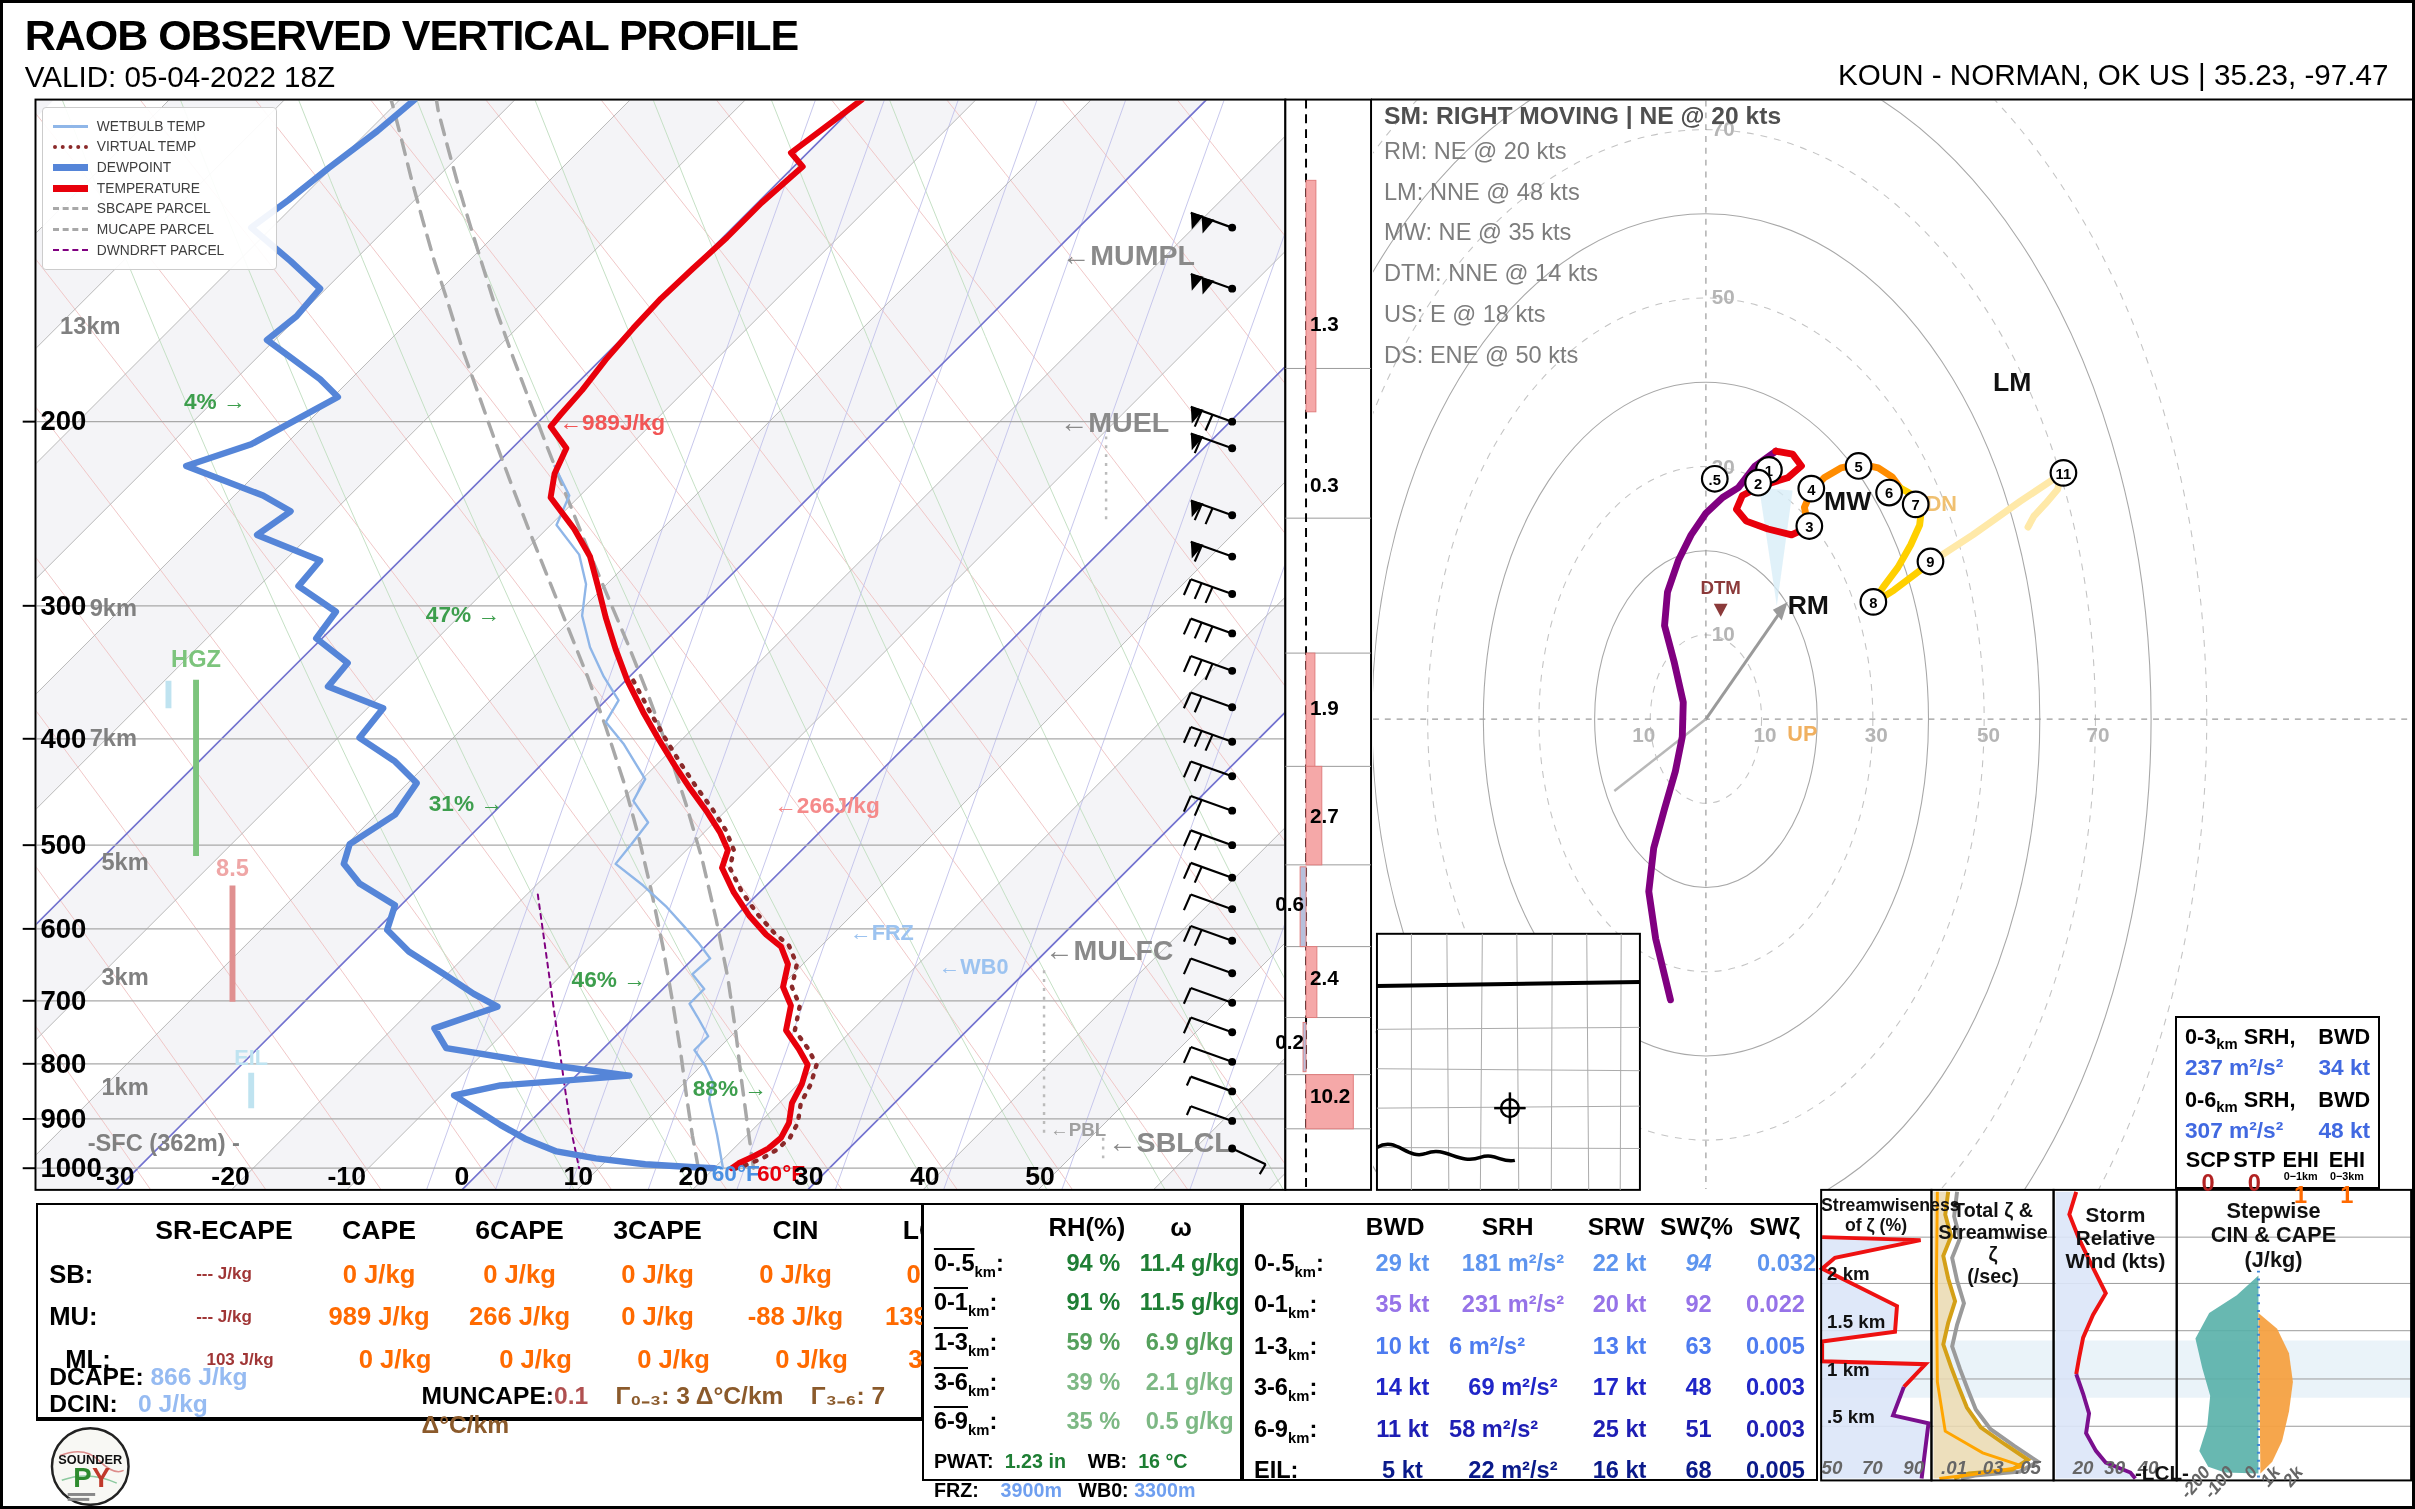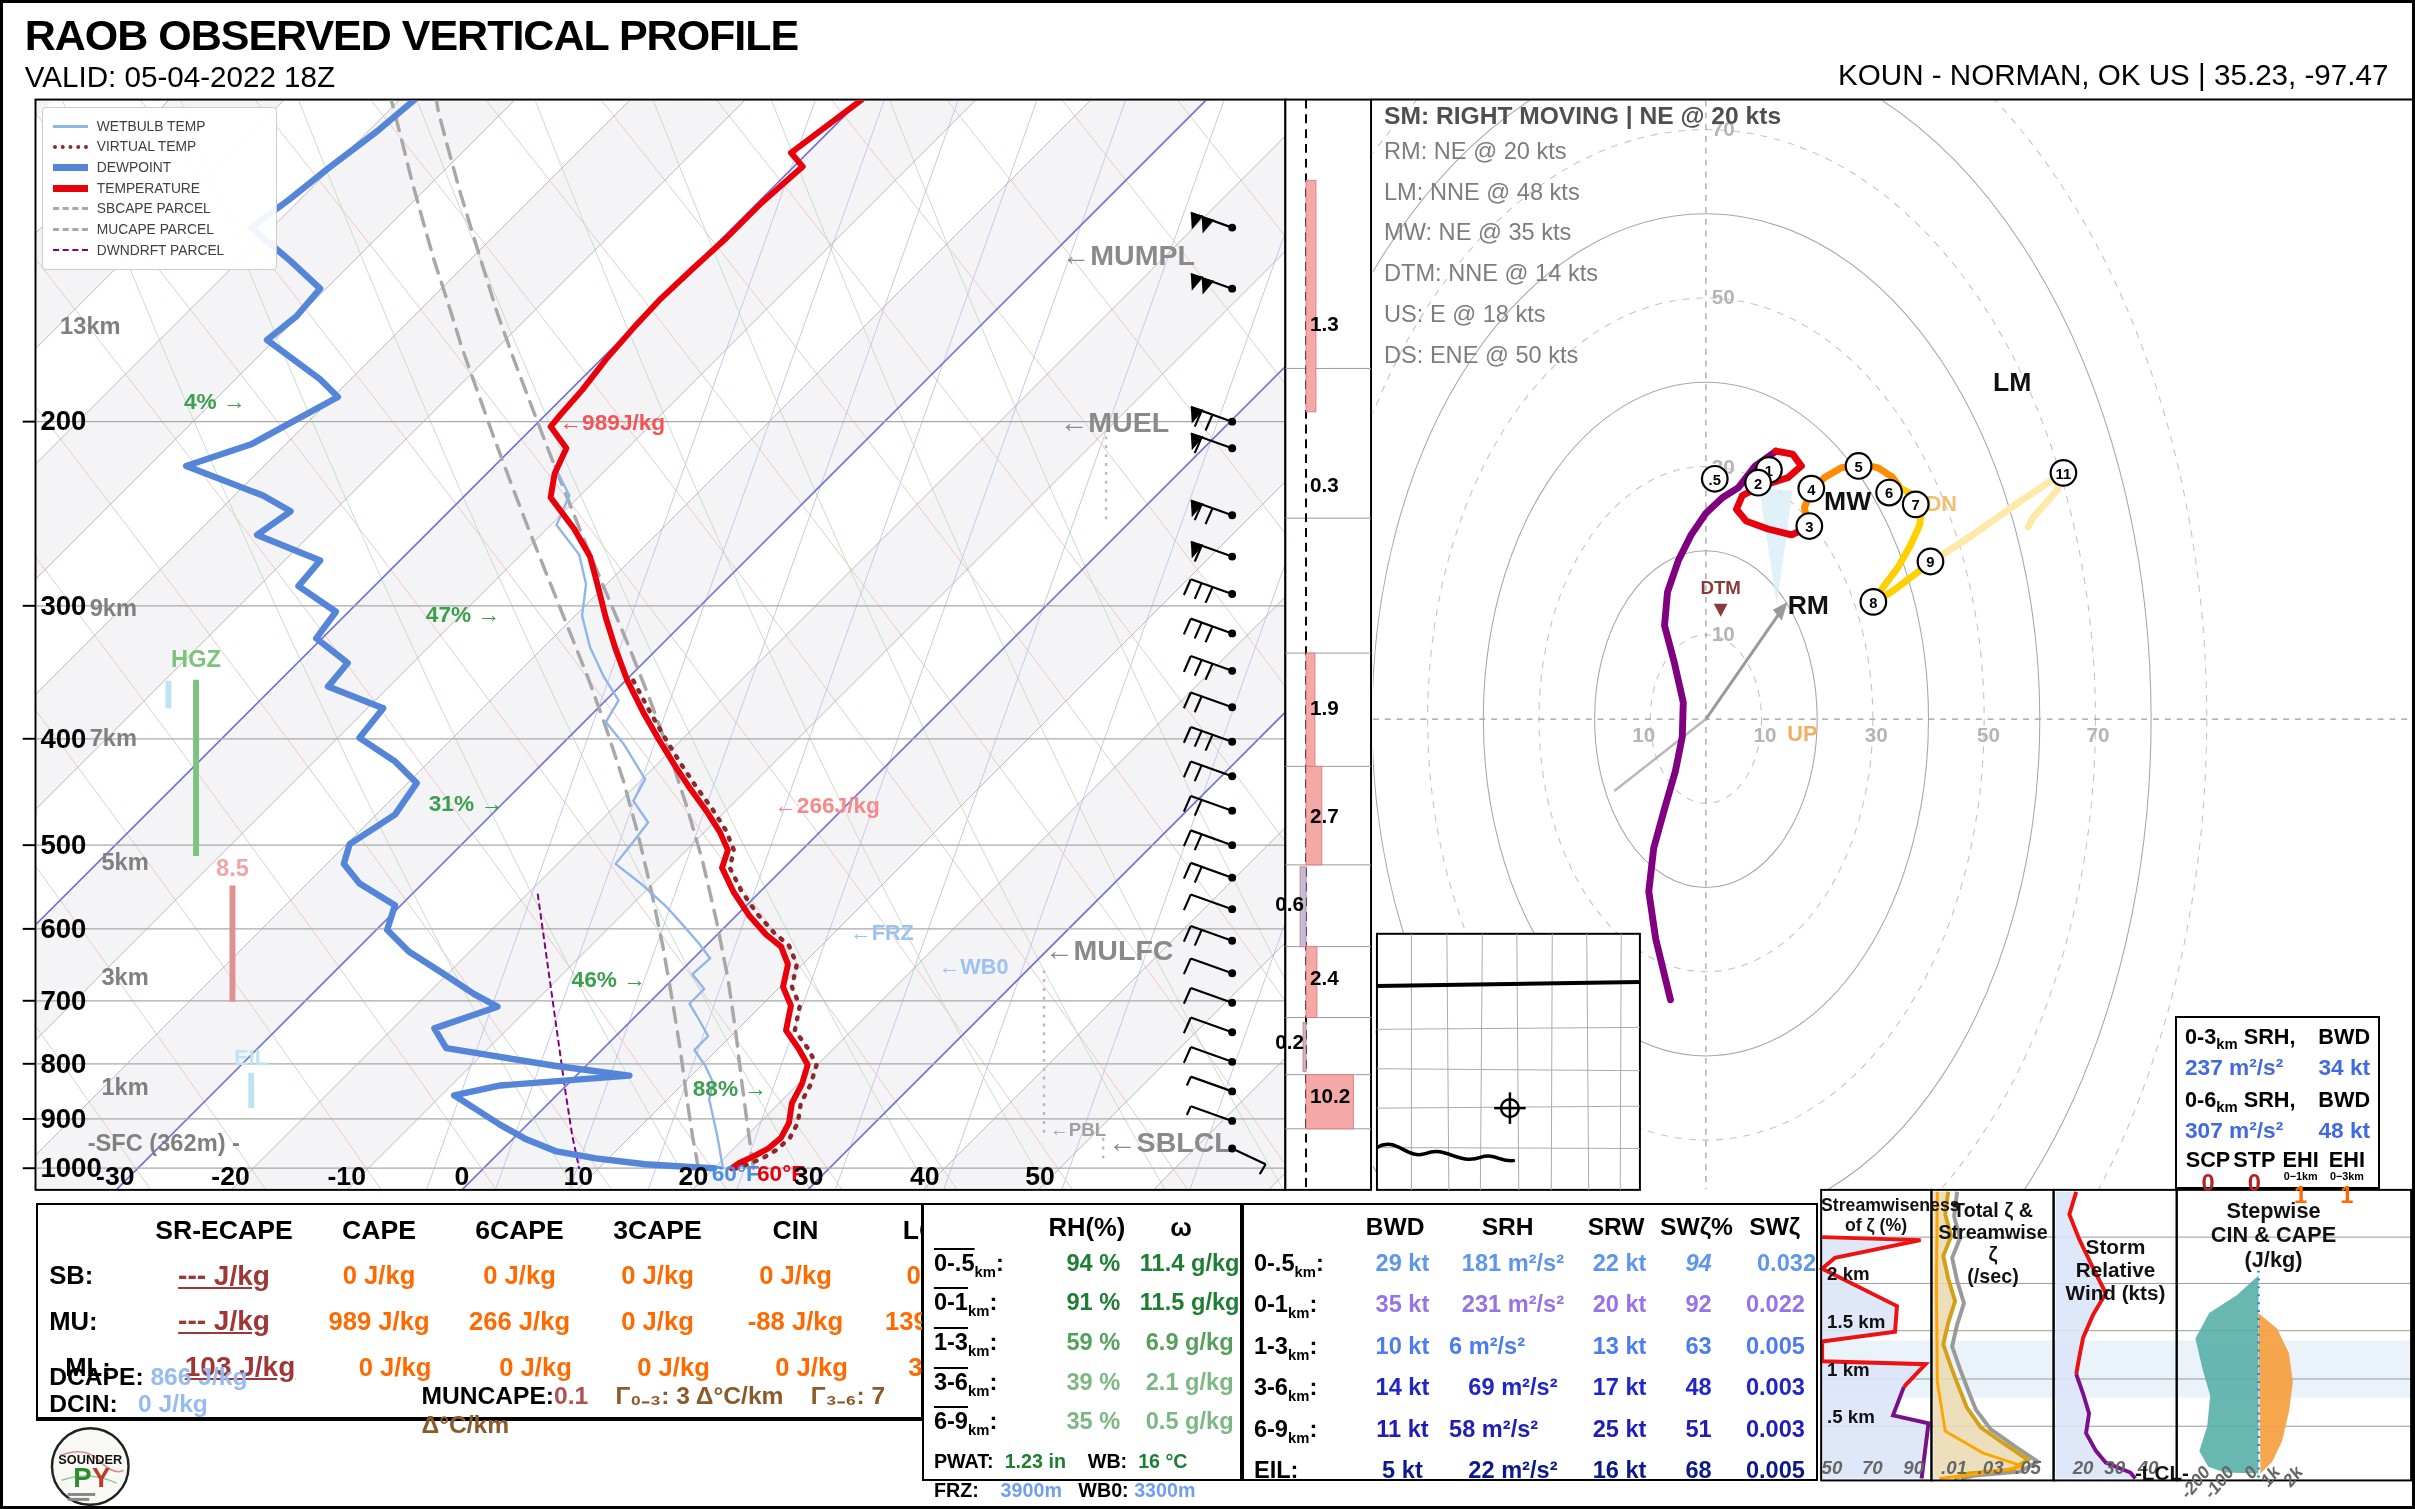--- a/index.html
+++ b/index.html
@@ -19,21 +19,21 @@
   .sm-title{font-size:24.6px;font-weight:bold;color:#4f4f4f;margin-bottom:7.9px;}
   .sm-line{font-size:23.6px;color:#7d7d7d;margin-bottom:13.8px;}
   
   .panelbox{border:2.5px solid #000;background:#fff;box-sizing:border-box;z-index:3;}
   .hdr{font-weight:bold;color:#000;}
   
   .thermo-grid{display:grid;grid-template-columns:103px 167px 143px 138px 138px 138px 128px;align-items:center;}
   .thermo-grid div{text-align:center;font-weight:bold;}
   .t-h{font-size:26.6px;color:#000;}
   .t-lab{font-size:25.6px;color:#000;text-align:left !important;padding-left:11.8px;}
-  .t-sre{font-size:28px;color:#a03636;text-decoration:underline;}
+  .t-sre{font-size:17px;color:#a03636;}
   .t-val{font-size:25.6px;color:#ff6a00;}
   .ltblue{color:#96bbf2;}
   .brown{color:#8b5a2b;}
   .dkred{color:#b05050;}
   
   .mrow{display:flex;align-items:baseline;font-weight:bold;}
   .ovl{text-decoration:overline;}
   sub.km{font-size:14.8px;}
   .m-lab{font-size:23.6px;color:#000;}
   .kin-r0{color:#5e95ef;} .kin-r1{color:#9673e8;} .kin-r2{color:#4d7cf0;}
@@ -840,21 +840,21 @@
 
   <div class="pan-title" style="left:1818px;top:1193px;width:110px;font-size:17.7px;">
     <div>Streamwiseness</div>
       <div>of ζ (%)</div>
   </div>
   <div class="pan-title" style="left:1929px;top:1196px;width:122px;font-size:19.7px;">
     <div>Total ζ &amp;</div>
       <div>Streamwise ζ</div>
       <div>(/sec)</div>
   </div>
-  <div class="pan-title" style="left:2051px;top:1200px;width:123px;font-size:20.7px;margin-top:32px;">
+  <div class="pan-title" style="left:2051px;top:1200px;width:123px;font-size:20.7px;">
     <div>Storm Relative</div>
       <div>Wind (kts)</div>
   </div>
   <div class="pan-title" style="left:2177px;top:1196px;width:187px;font-size:21.7px;">
     <div>Stepwise</div>
       <div>CIN &amp; CAPE</div>
       <div>(J/kg)</div>
   </div>
 
   <svg class="abs" style="left:47px;top:1423px;" width="108" height="81" viewBox="0 0 110 82">

